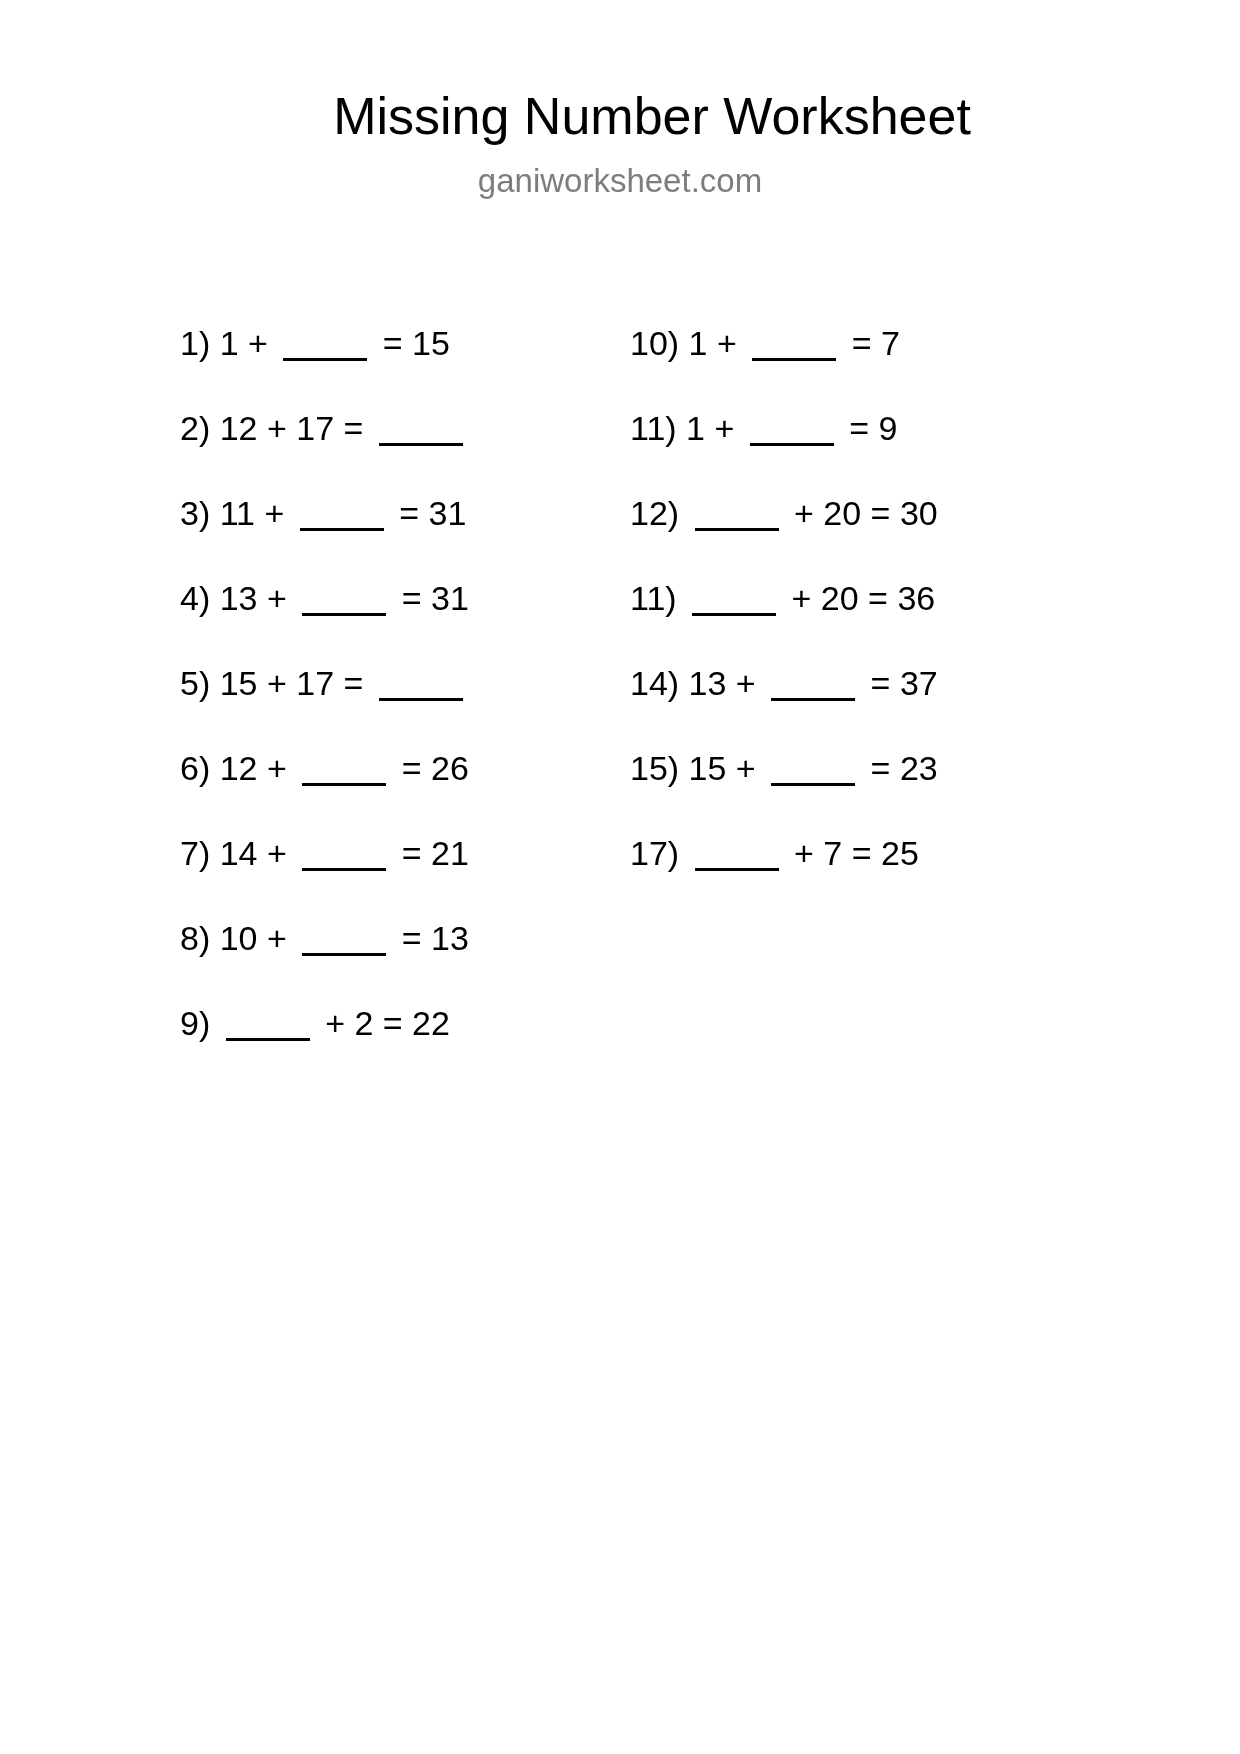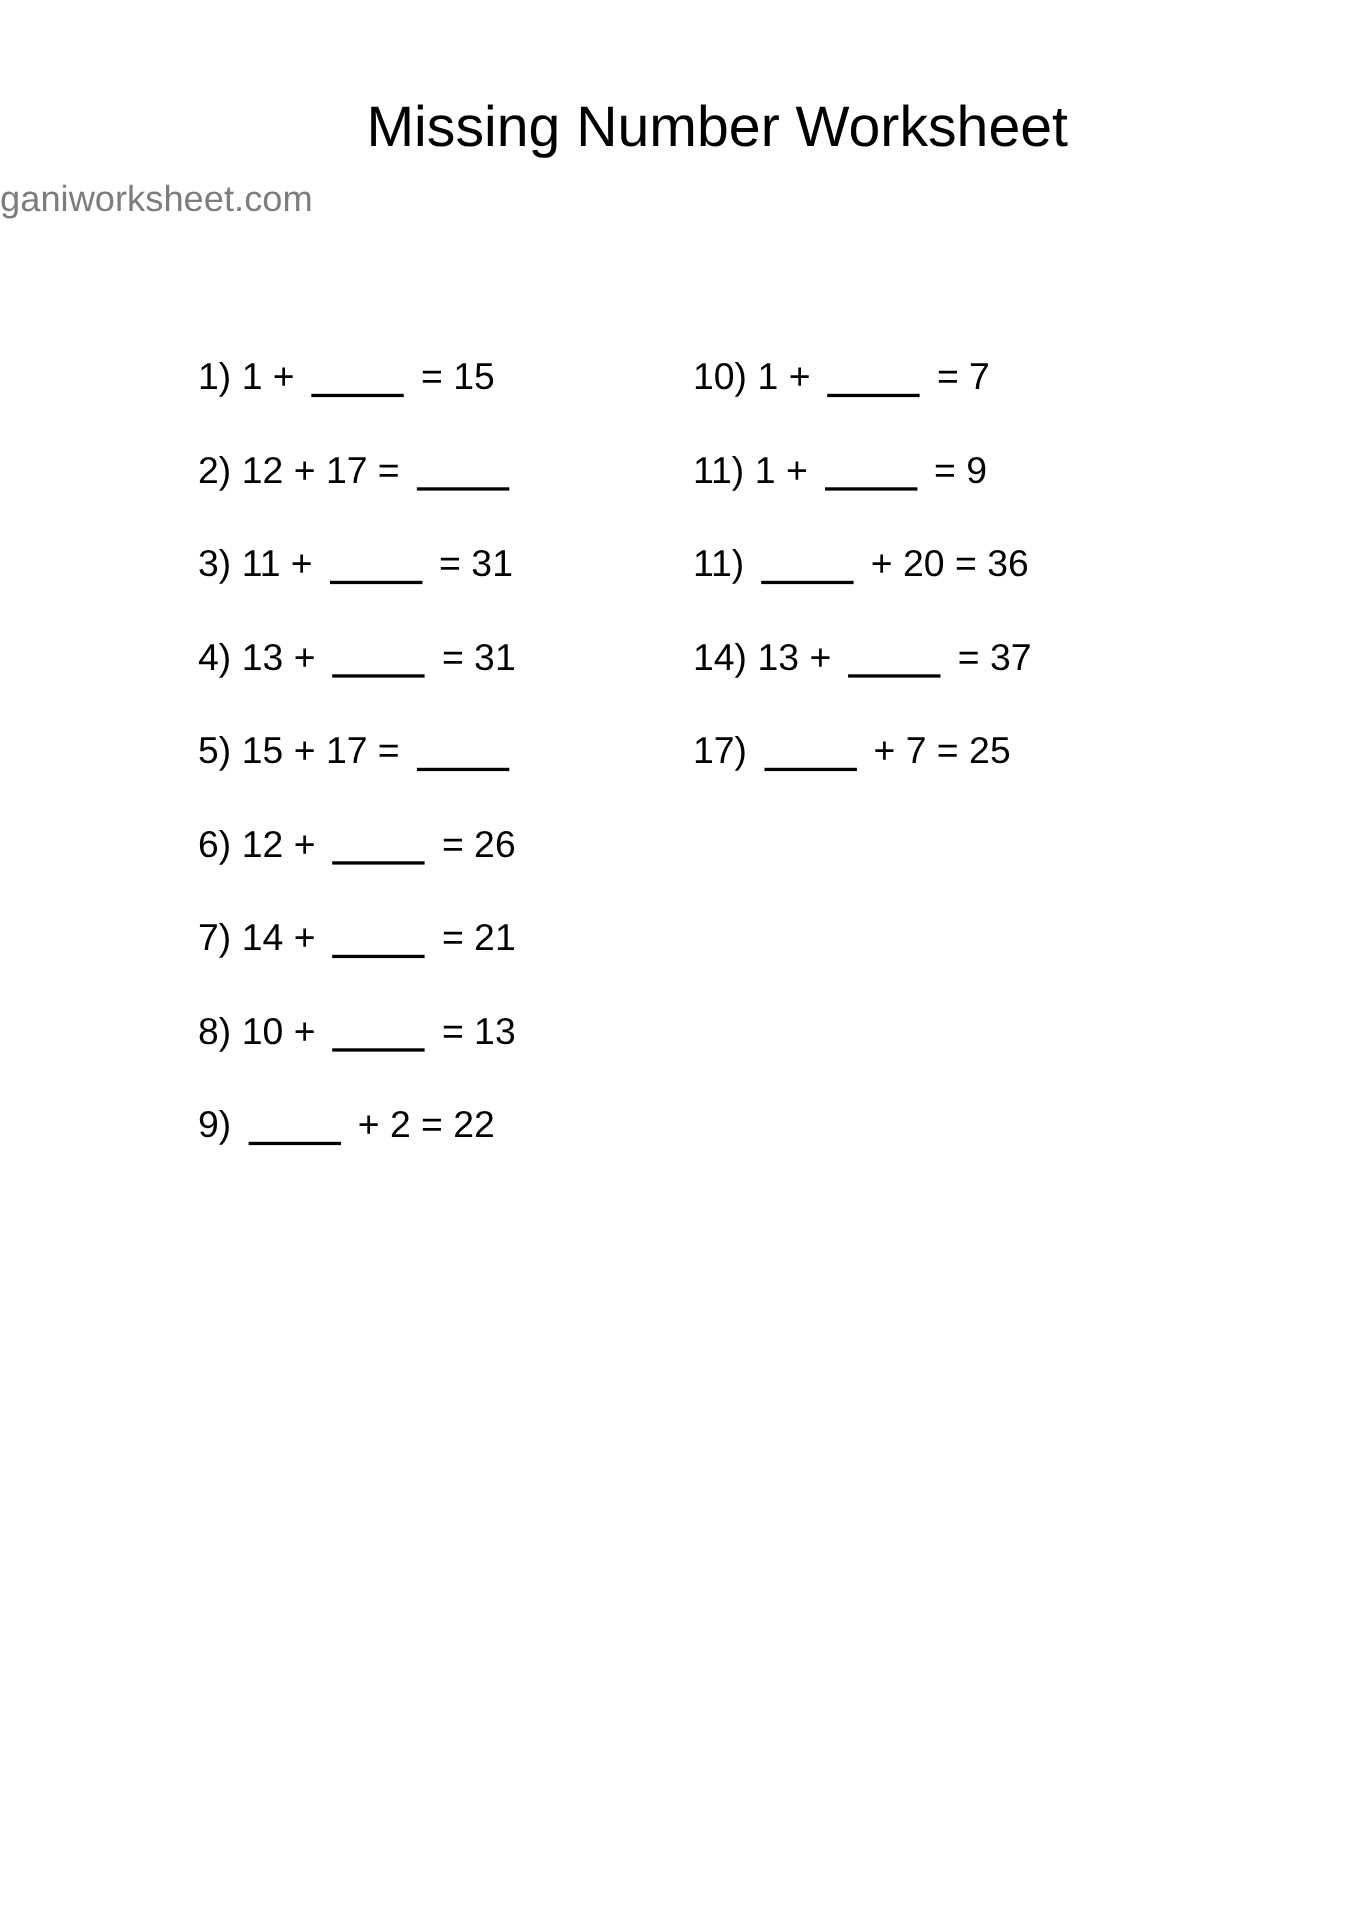--- a/index.html
+++ b/index.html
@@ -32,20 +32,21 @@
     letter-spacing: 0px;
     color: #000000;
     line-height: 1.1;
     margin-left: 32px;
   }
   .subtitle {
     position: absolute;
     top: 163px;
     left: 0;
     width: 1240px;
+    text-align: center;
     font-size: 33px;
     font-weight: 400;
     color: #7d7d7d;
     line-height: 1.1;
   }
   .columns {
     position: absolute;
     top: 300px;
     left: 0;
     width: 1240px;
@@ -103,19 +104,21 @@
         <div class="problem"><span class="num">4)</span><span> </span><span>13 + </span><span class="blank"></span><span> = 31</span></div>
         <div class="problem"><span class="num">5)</span><span> </span><span>15 + 17 = </span><span class="blank"></span><span></span></div>
         <div class="problem"><span class="num">6)</span><span> </span><span>12 + </span><span class="blank"></span><span> = 26</span></div>
         <div class="problem"><span class="num">7)</span><span> </span><span>14 + </span><span class="blank"></span><span> = 21</span></div>
         <div class="problem"><span class="num">8)</span><span> </span><span>10 + </span><span class="blank"></span><span> = 13</span></div>
         <div class="problem"><span class="num">9)</span><span> </span><span></span><span class="blank"></span><span> + 2 = 22</span></div>
       </div>
     <div class="column right" id="col-right">
         <div class="problem"><span class="num">10)</span><span> </span><span>1 + </span><span class="blank"></span><span> = 7</span></div>
         <div class="problem"><span class="num">11)</span><span> </span><span>1 + </span><span class="blank"></span><span> = 9</span></div>
+        <div class="problem"><span class="num">12)</span><span> </span><span></span><span class="blank"></span><span> + 20 = 30</span></div>
         <div class="problem"><span class="num">11)</span><span> </span><span></span><span class="blank"></span><span> + 20 = 36</span></div>
         <div class="problem"><span class="num">14)</span><span> </span><span>13 + </span><span class="blank"></span><span> = 37</span></div>
+        <div class="problem"><span class="num">15)</span><span> </span><span>15 + </span><span class="blank"></span><span> = 23</span></div>
         <div class="problem"><span class="num">17)</span><span> </span><span></span><span class="blank"></span><span> + 7 = 25</span></div>
       </div>
   </div>
 
 </div>
 
 </body></html>

